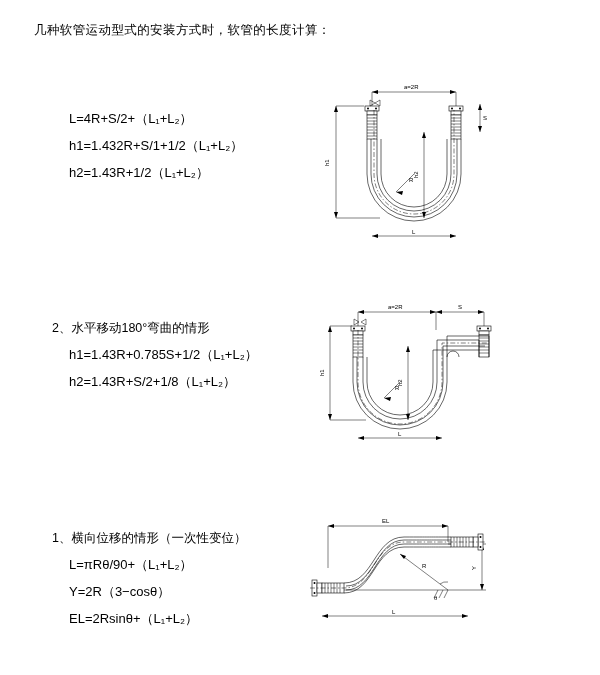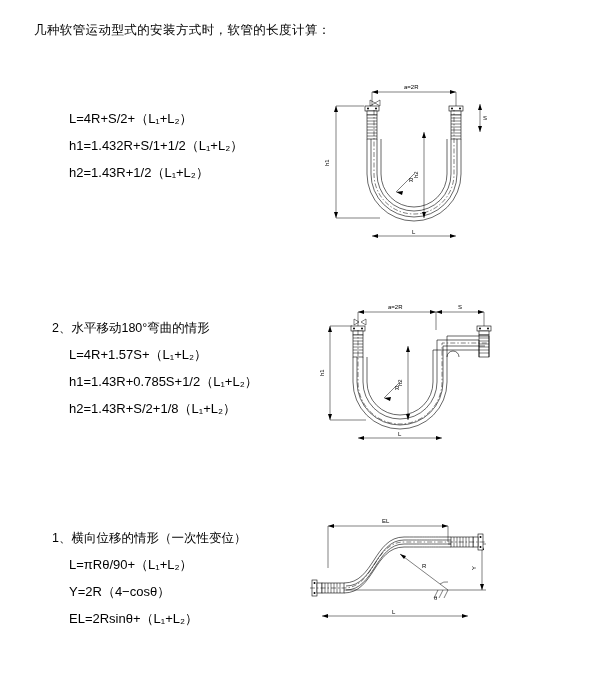--- a/index.html
+++ b/index.html
@@ -178,21 +178,20 @@
         <text class="dimtext" x="96" y="164">L</text>
 
         <path class="ln-thin" d="M54,30 l5,3 l-5,3 z M64,30 l-5,3 l5,3 z"></path>
       </svg>
     </div>
   </div>
 
   <div class="case" style="top:320px;">
     <div class="case-text">
       <div class="case-title">2、水平移动180°弯曲的情形</div>
-      <div class="case-formula">L=4R+1.57S+（L₁+L₂）</div>
       <div class="case-formula">h1=1.43R+0.785S+1/2（L₁+L₂）</div>
       <div class="case-formula">h2=1.43R+S/2+1/8（L₁+L₂）</div>
     </div>
 
     <div class="fig" style="left:316px; top:-30px;">
       <svg width="200" height="170" viewBox="0 0 200 170">
 
         <line class="ln-thin" x1="42" y1="22" x2="120" y2="22"></line>
         <path class="fillblk" d="M42,22 l6,-2 l0,4 z"></path>
         <path class="fillblk" d="M120,22 l-6,-2 l0,4 z"></path>
@@ -268,21 +267,21 @@
 
         <path class="ln-thin" d="M38,29 l5,3 l-5,3 z M50,29 l-5,3 l5,3 z"></path>
       </svg>
     </div>
   </div>
 
   <div class="case" style="top:530px;">
     <div class="case-text">
       <div class="case-title">1、横向位移的情形（一次性变位）</div>
       <div class="case-formula">L=πRθ/90+（L₁+L₂）</div>
-      <div class="case-formula">Y=2R（4−cosθ）</div>
+      <div class="case-formula">Y=2R（3−cosθ）</div>
       <div class="case-formula">EL=2Rsinθ+（L₁+L₂）</div>
     </div>
 
     <div class="fig" style="left:296px; top:-22px;">
       <svg width="210" height="140" viewBox="0 0 210 140">
 
         <line class="ln-thin" x1="32" y1="18" x2="152" y2="18"></line>
         <path class="fillblk" d="M32,18 l6,-2 l0,4 z"></path>
         <path class="fillblk" d="M152,18 l-6,-2 l0,4 z"></path>
         <text class="dimtext" x="86" y="15">EL</text>

